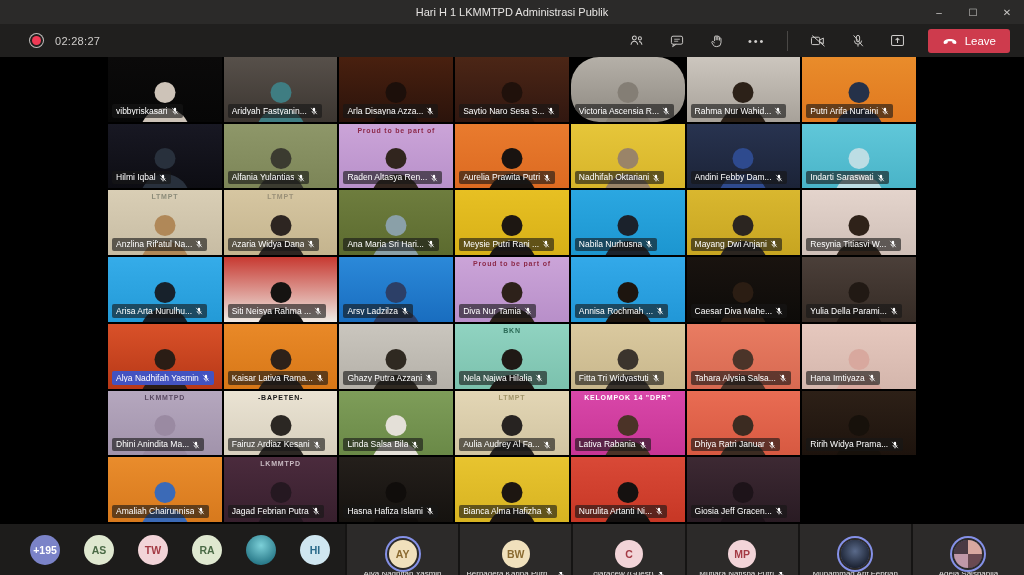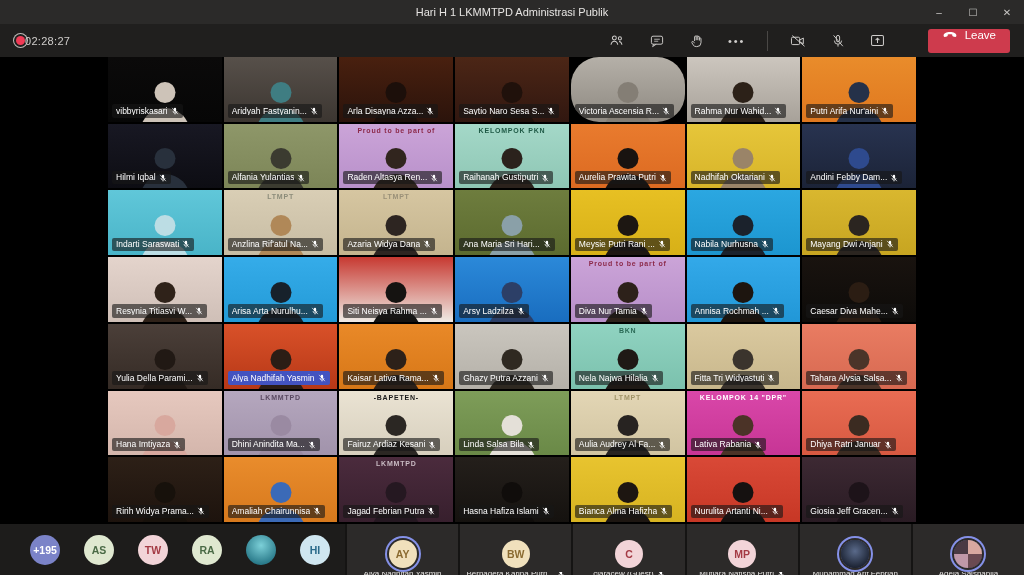--- a/index.html
+++ b/index.html
@@ -10,31 +10,31 @@
   .titlebar{position:absolute;top:0;left:0;right:0;height:24px;background:#2b2a29;
             display:flex;align-items:center;justify-content:center;}
   .titlebar .wtitle{color:#e6e4e2;font-size:11px;}
   .wcontrols{position:absolute;right:0;top:0;height:24px;display:flex;}
   .wbtn{width:34px;height:24px;display:flex;align-items:center;justify-content:center;
         color:#c8c6c4;font-size:10px;cursor:default;}
 
   
   .toolbar{position:absolute;top:24px;left:0;right:0;height:33px;background:#201f1e;
            display:flex;align-items:center;}
-  .rec-group{display:flex;align-items:center;padding-left:16px;}
+  .rec-group{display:flex;align-items:center;gap:14px;padding-left:32px;}
   .rec-dot{width:9px;height:9px;border-radius:50%;background:#ef3a55;
            box-shadow:0 0 0 2px #201f1e,0 0 0 3px #bfbdbb;}
   .timer{color:#cfcdcb;font-size:11px;letter-spacing:.3px;}
   .controls{margin-left:auto;display:flex;align-items:center;gap:20px;padding-right:14px;}
   .ic{display:flex;align-items:center;justify-content:center;width:20px;height:20px;}
   .dots{color:#cfcdcb;font-size:11px;letter-spacing:2px;}
   .divider{width:1px;height:20px;background:#4a4846;}
   .leave-btn{background:#ce3b4d;border:none;color:#fff;font-size:11.5px;
-             height:24px;padding:0 14px;border-radius:3px;display:flex;
-             gap:7px;font-family:inherit;margin-left:20px;}
+             height:24px;padding:0 14px;border-radius:3px;display:flex;align-items:center;
+             gap:7px;font-family:inherit;}
 
   
   .stage{position:absolute;top:57px;left:0;right:0;height:467px;background:#000;}
   .video-grid{position:absolute;left:108px;top:0;width:808px;height:465px;
               display:grid;grid-template-columns:repeat(7,1fr);grid-template-rows:repeat(7,1fr);
               gap:2px;}
   .tile{position:relative;overflow:hidden;}
   .decor{position:absolute;top:3px;left:0;right:0;text-align:center;font-size:7px;
          font-weight:bold;letter-spacing:.8px;white-space:nowrap;overflow:hidden;}
   .person{position:absolute;left:50%;bottom:0;transform:translateX(-50%);
@@ -265,34 +265,20 @@
           <span class="nm">Raden Altasya Ren...</span>
           <svg viewBox="0 0 14 14" width="8" height="8">
             <rect x="5" y="1.5" width="4" height="6.5" rx="2" fill="#fff"></rect>
             <g fill="none" stroke="#fff" stroke-width="1.3">
               <path d="M3.5 7a3.5 3.5 0 0 0 7 0M7 10.5V13"></path>
               <line x1="2" y1="1.5" x2="12" y2="12.5"></line>
             </g>
           </svg>
         </div>
       </div>
-      <div class="tile" style="background: linear-gradient(rgb(164, 216, 200), rgb(142, 198, 180));">
-        <div class="decor" style="color: rgb(31, 90, 70);">KELOMPOK PKN</div>
-        <div class="person" style="color: rgb(43, 34, 28);"></div>
-        <div class="nlabel">
-          <span class="nm">Raihanah Gustiputri</span>
-          <svg viewBox="0 0 14 14" width="8" height="8">
-            <rect x="5" y="1.5" width="4" height="6.5" rx="2" fill="#fff"></rect>
-            <g fill="none" stroke="#fff" stroke-width="1.3">
-              <path d="M3.5 7a3.5 3.5 0 0 0 7 0M7 10.5V13"></path>
-              <line x1="2" y1="1.5" x2="12" y2="12.5"></line>
-            </g>
-          </svg>
-        </div>
-      </div>
       <div class="tile" style="background: linear-gradient(rgb(233, 123, 46), rgb(220, 106, 33));">
         <div class="person" style="color: rgb(25, 19, 16);"></div>
         <div class="nlabel">
           <span class="nm">Aurelia Prawita Putri</span>
           <svg viewBox="0 0 14 14" width="8" height="8">
             <rect x="5" y="1.5" width="4" height="6.5" rx="2" fill="#fff"></rect>
             <g fill="none" stroke="#fff" stroke-width="1.3">
               <path d="M3.5 7a3.5 3.5 0 0 0 7 0M7 10.5V13"></path>
               <line x1="2" y1="1.5" x2="12" y2="12.5"></line>
             </g>

